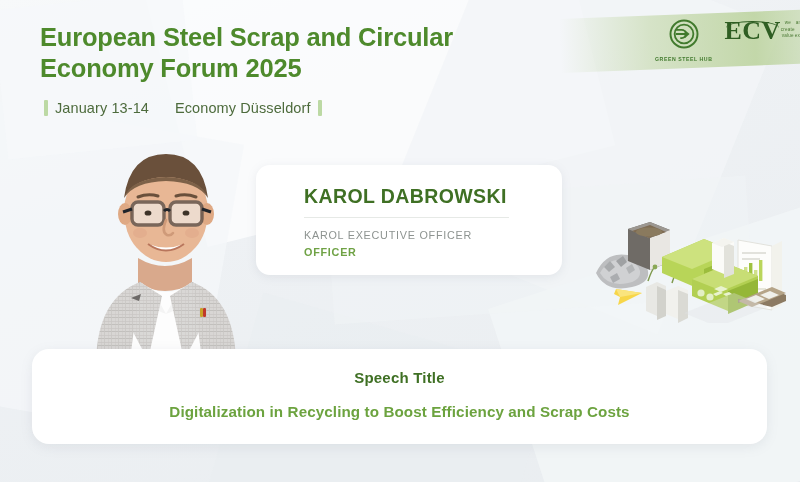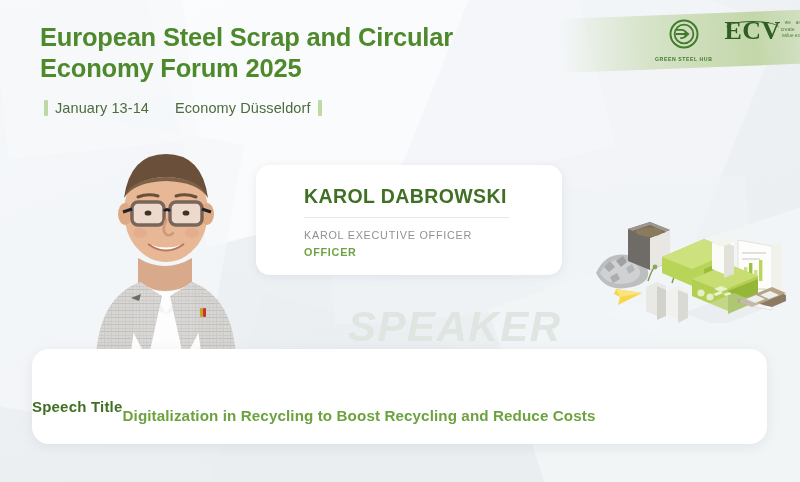--- a/index.html
+++ b/index.html
@@ -96,21 +96,21 @@
   }
 
   
   .illus{position:absolute; left:588px; top:205px; width:206px; height:118px;}
 
   
   .speech-card{
     position:absolute; left:32px; top:349px; width:735px; height:95px;
     background:#fff; border-radius:17px;
     box-shadow:0 3px 12px rgba(120,135,145,.13);
-    display:flex; flex-direction:row; align-items:center;
+    display:flex; flex-direction:column; align-items:center;
     padding-top:20px;
   }
   .speech-label{
     font-size:15px; font-weight:bold; color:#3f7024; letter-spacing:.2px;
   }
   .speech-title{
     margin-top:17px; font-size:15.2px; font-weight:bold;
     color:#6ca33f; letter-spacing:.1px;
   }
 </style>
@@ -155,21 +155,20 @@
       </span>
       <span class="gsh-label">GREEN STEEL HUB</span>
     </div>
     <div class="ecv">
       <span class="ecv-mark">ECV</span>
       <span class="ecv-tag">we create value</span>
       <span class="ecv-tag">and strive for excellence</span>
     </div>
   </div>
 
-  <div class="watermark">SPEAKER</div>
 
   <div class="photo">
     <svg width="228" height="228" viewBox="0 0 228 228">
       <defs>
         <clipPath id="pc">
             <rect x="0" y="0" width="228" height="228"></rect>
           </clipPath>
         <pattern id="check" width="7" height="7" patternUnits="userSpaceOnUse" patternTransform="rotate(0)">
           <rect width="7" height="7" fill="#d8d6d4"></rect>
           <path d="M0 0 H7 M0 3.5 H7" stroke="#bdbab8" stroke-width=".8"></path>
@@ -310,16 +309,16 @@
         <path d="M158 94 l10 -4 l9 4 l-10 4 z" fill="#f0f0ea"></path>
         <path d="M172 90 l10 -4 l9 4 l-10 4 z" fill="#f0f0ea"></path>
 
         <path d="M96 108 l50 -20 l34 14 l-50 20 z" fill="#dfe3e4" opacity=".35"></path>
       </g>
     </svg>
   </div>
 
   <div class="speech-card">
     <div class="speech-label">Speech Title</div>
-    <div class="speech-title">Digitalization in Recycling to Boost Recycling and Reduce Costs</div>
+    <div class="speech-title">Digitalization in Recycling to Boost Efficiency and Scrap Costs</div>
   </div>
 
 </div>
 
 </body></html>

